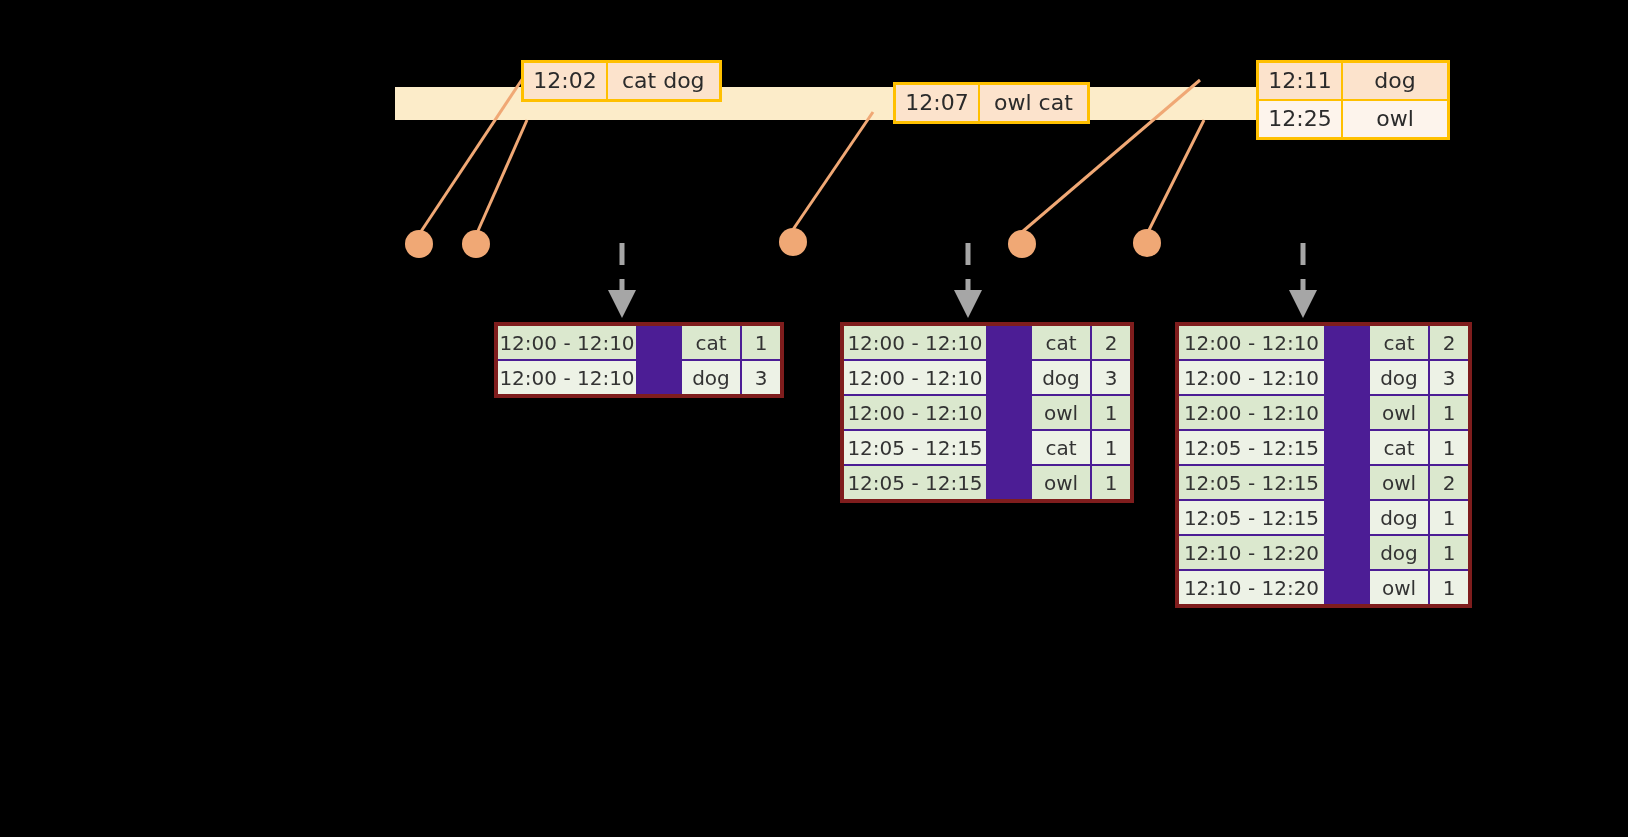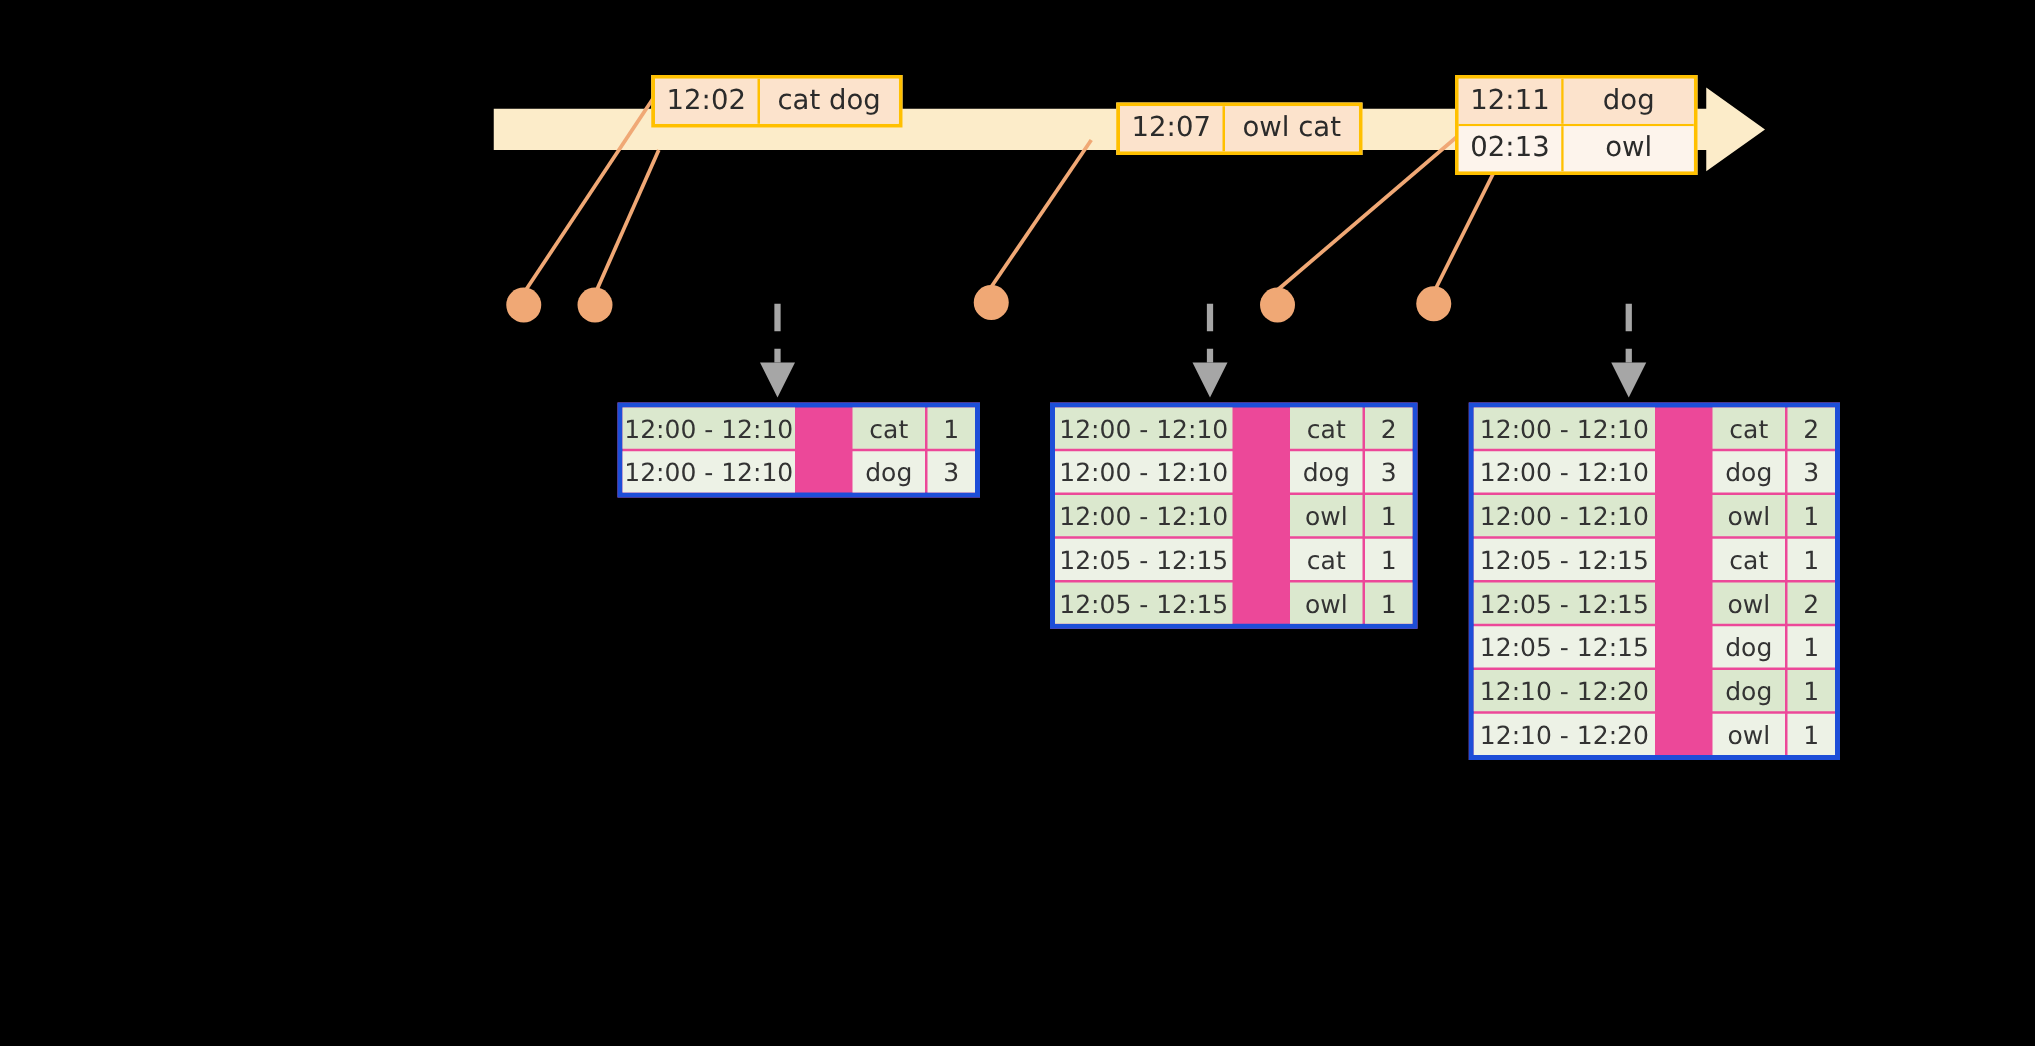--- a/index.html
+++ b/index.html
@@ -57,23 +57,23 @@
     border-right: 2px solid #FFC000;
   }
   .ev-payload {
     height: 36px;
     padding: 0 14px;
   }
 
   
   .result-table {
     position: absolute;
-    border: 4px solid #1d4ed8;
-    box-sizing: border-box;
-    background: #ec4899;
+    border: 4px solid #7f1d1d;
+    box-sizing: border-box;
+    background: #4c1d95;
   }
   .res-row {
     display: flex;
     box-sizing: border-box;
   }
   .res-row + .res-row { margin-top: 2px; }
   .res-cell {
     display: flex;
     align-items: center;
     justify-content: center;
@@ -154,27 +154,27 @@
     </div>
   </div>
 
   <div class="event-box" style="left:893px; top:82px;text-align:right;">
     <div class="event-row shade">
       <div class="ev-cell ev-time">12:07</div>
       <div class="ev-cell ev-payload">owl cat</div>
     </div>
   </div>
 
-  <div class="event-box" style="left:1164px; top:60px;">
+  <div class="event-box" style="left:1256px; top:60px;">
     <div class="event-row shade">
       <div class="ev-cell ev-time">12:11</div>
       <div class="ev-cell ev-payload" style="width:104px;">dog</div>
     </div>
     <div class="event-row light">
-      <div class="ev-cell ev-time">02:13</div>
+      <div class="ev-cell ev-time">12:25</div>
       <div class="ev-cell ev-payload" style="width:104px;">owl</div>
     </div>
   </div>
 
   <div class="result-table t1" style="left:494px; top:322px;">
     <div class="res-row shade">
       <div class="res-cell c-window">12:00 - 12:10</div>
       <div class="res-cell c-key">cat</div>
       <div class="res-cell c-count">1</div>
     </div>

